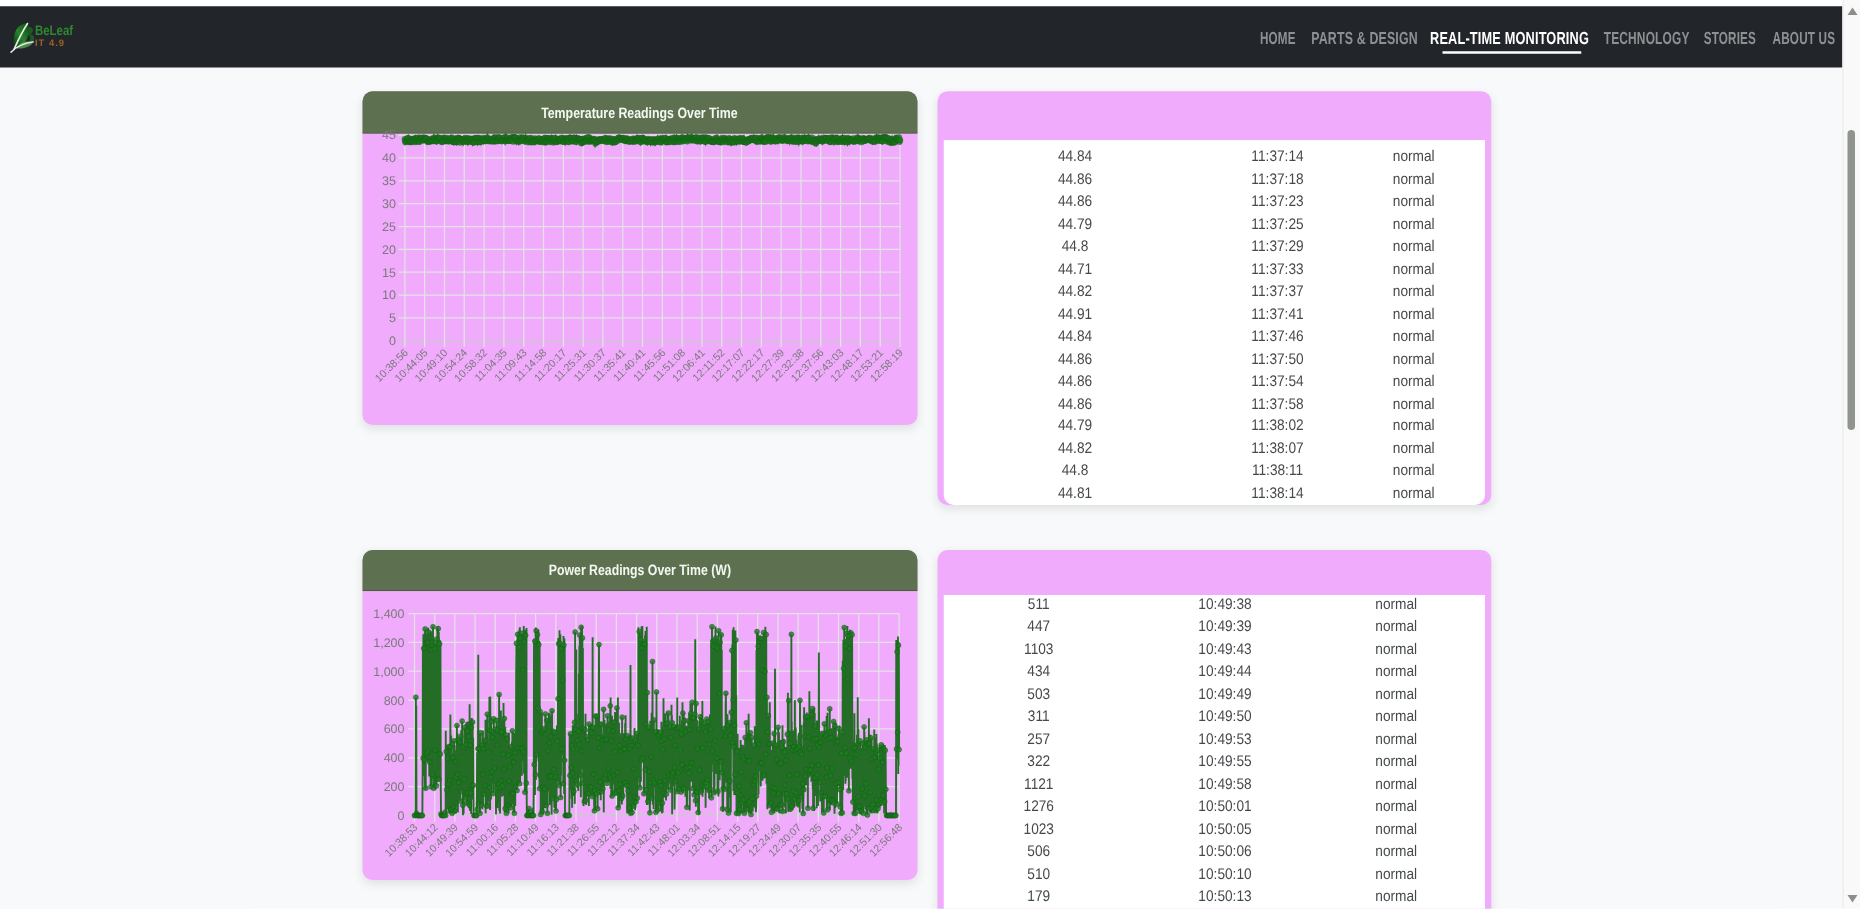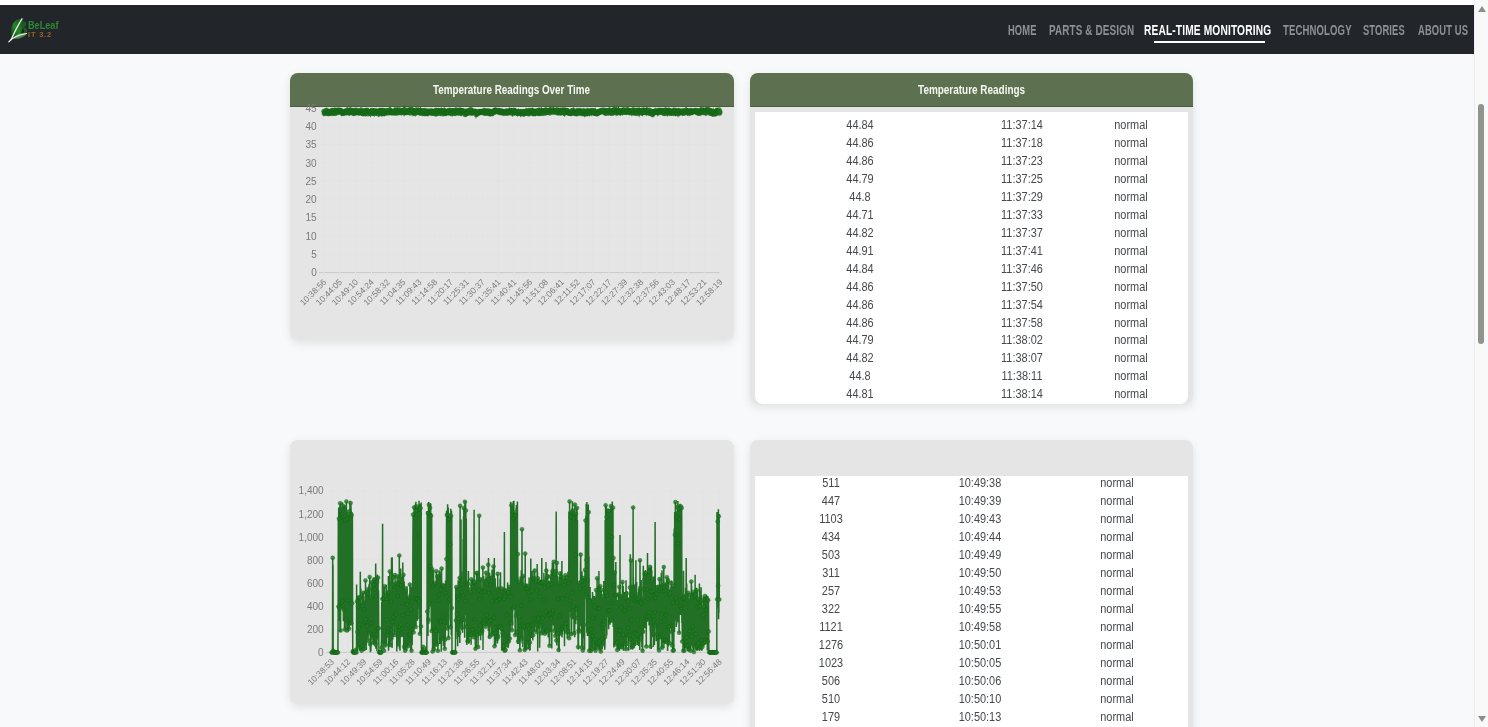--- a/index.html
+++ b/index.html
@@ -5,21 +5,21 @@
 html,body { width:1488px; height:727px; overflow:hidden; background:#fff; font-family:"Liberation Sans", sans-serif; }
 #page { position:relative; width:1488px; height:727px; background:#f8f9fa; }
 #topstrip { position:absolute; left:0; top:0; width:1488px; height:4.5px; background:#fff; }
 #hdr { position:absolute; left:0; top:4.5px; width:1474px; height:49.5px; background:#22262a; }
 #logo { position:absolute; left:8px; top:11px; }
 .brand1 { position:absolute; left:27.5px; top:15.5px; font-size:11px; line-height:11px; font-weight:bold; color:#2e8831; letter-spacing:0; transform:scaleX(0.83); transform-origin:left; }
 .brand2 { position:absolute; left:28px; top:26.5px; font-size:7.5px; line-height:8px; font-weight:bold; color:#9e6026; letter-spacing:0.8px; }
 .nl { position:absolute; top:17px; font-size:14px; font-weight:bold; color:#8e9193; letter-spacing:0.2px; white-space:nowrap; transform-origin:left center; }
 .nl.active { color:#fff; }
 #navunderline { position:absolute; left:1154px; top:36.8px; width:111px; height:2px; background:#fff; }
-.card { position:absolute; background:#e5e5e5; border-radius:8px; box-shadow:0 3px 8px rgba(60,70,60,0.13); }
+.card { position:absolute; background:#f0abfc; border-radius:8px; box-shadow:0 3px 8px rgba(60,70,60,0.13); }
 .chead { position:absolute; left:0; top:0; width:100%; background:#5d7150; border-radius:8px 8px 0 0; color:#f5f8f2; font-size:12px; font-weight:bold; text-align:center; border-bottom:1px solid #4c5c43; }
 .ct { display:inline-block; }
 .white { position:absolute; background:#fff; overflow:hidden; }
 .trow { position:absolute; width:100%; height:0; }
 .trow span { position:absolute; transform:translate(-50%,-50%) scaleX(0.89); font-size:12.3px; color:#45494c; white-space:nowrap; }
 #sbar { position:absolute; right:0; top:0; width:14px; height:727px; background:#f9f9f9; border-left:1px solid #ececec; }
 #sthumb { position:absolute; left:3.2px; top:104px; width:6px; height:240px; background:#90948f; border-radius:3px; }
 .sarrow { position:absolute; left:2.5px; width:0; height:0; border-left:4.5px solid transparent; border-right:4.5px solid transparent; }
 .up { top:6px; border-bottom:6px solid #8b8f8b; }
 .down { bottom:5px; border-top:6px solid #8b8f8b; }
@@ -40,21 +40,21 @@
               <stop offset="1" stop-color="#2c6e2e"></stop>
             </linearGradient>
           </defs>
 <text x="6.5" y="18.5" font-family="Liberation Serif, serif" font-size="20" font-weight="bold" fill="#1d5c21">B</text>
 <path d="M3.5 21 C2 10 5 3 14.5 2.5 C16 8 15 16 10 19.5 C7.5 21.3 5 21.8 3.5 21 Z" fill="url(#lg)"></path>
 <path d="M14 2.8 C10 9 7 15 3.2 23.5" stroke="#e8efe8" stroke-width="1.3" fill="none" stroke-linecap="round"></path>
 <path d="M5 22.5 C8 18 13 16.5 18.5 17.5 C17 21.5 10 23.5 5 22.5 Z" fill="url(#lg2)"></path>
 <path d="M0.8 25.8 C4 22 9 19 18.5 17.5" stroke="#e8efe8" stroke-width="1.2" fill="none" stroke-linecap="round"></path>
 </svg></div>
     <span class="brand1">BeLeaf</span>
-    <span class="brand2">IT 3.2</span>
+    <span class="brand2">IT 4.9</span>
     <span class="nl" style="left:1008.4px; transform:scaleX(0.666);">HOME</span>
       <span class="nl" style="left:1048.6px; transform:scaleX(0.706);">PARTS &amp; DESIGN</span>
       <span class="nl active" style="left:1143.9px; transform:scaleX(0.7275);">REAL-TIME MONITORING</span>
       <span class="nl" style="left:1282.8px; transform:scaleX(0.681);">TECHNOLOGY</span>
       <span class="nl" style="left:1363.2px; transform:scaleX(0.668);">STORIES</span>
       <span class="nl" style="left:1418.4px; transform:scaleX(0.672);">ABOUT US</span>
     <div id="navunderline"></div>
   </div>
 
   <div class="card" id="c1" style="left:290px; top:72.5px; width:443.5px; height:267px;">
@@ -1032,21 +1032,20 @@
             <circle cx="428.2" cy="19.6" r="2.4"></circle>
             <circle cx="428.7" cy="19.9" r="2.4"></circle>
             <circle cx="429.1" cy="17.9" r="2.4"></circle>
             <circle cx="429.6" cy="21.3" r="2.4"></circle>
             <circle cx="430.0" cy="20.0" r="2.4"></circle>
           </g>
         </svg></div>
   </div>
 
   <div class="card" id="c2" style="left:749.5px; top:72.5px; width:443.5px; height:331.2px;">
-    <div class="chead" style="height:34px; line-height:34px;"><span class="ct" style="transform:scaleX(0.829)">Temperature Readings</span></div>
     <div class="white" style="left:5.5px; top:39.9px; width:432.5px; height:291.3px; border-radius:0 0 8px 8px;">
       <div class="trow" style="top:12.5px">
           <span style="left:105px">44.84</span>
           <span style="left:267px">11:37:14</span>
           <span style="left:376px">normal</span>
         </div>
         <div class="trow" style="top:30.5px">
           <span style="left:105px">44.86</span>
           <span style="left:267px">11:37:18</span>
           <span style="left:376px">normal</span>
@@ -1118,20 +1117,21 @@
         </div>
         <div class="trow" style="top:282.0px">
           <span style="left:105px">44.81</span>
           <span style="left:267px">11:38:14</span>
           <span style="left:376px">normal</span>
         </div>
     </div>
   </div>
 
   <div class="card" id="c3" style="left:290px; top:439.6px; width:443.5px; height:264.4px;">
+    <div class="chead" style="height:33.1px; line-height:33.1px;"><span class="ct" style="transform:scaleX(0.820)">Power Readings Over Time (W)</span></div>
     <div style="position:absolute; left:0; top:33.1px;"><svg width="443.5" height="231.3" viewBox="0 0 443.5 231.3" xmlns="http://www.w3.org/2000/svg">
           <line x1="36.6" y1="17.9" x2="429.3" y2="17.9" stroke="#e3e3e3" stroke-width="1"></line>
           <line x1="36.6" y1="41.0" x2="429.3" y2="41.0" stroke="#e3e3e3" stroke-width="1"></line>
           <line x1="36.6" y1="64.0" x2="429.3" y2="64.0" stroke="#e3e3e3" stroke-width="1"></line>
           <line x1="36.6" y1="87.1" x2="429.3" y2="87.1" stroke="#e3e3e3" stroke-width="1"></line>
           <line x1="36.6" y1="110.2" x2="429.3" y2="110.2" stroke="#e3e3e3" stroke-width="1"></line>
           <line x1="36.6" y1="133.3" x2="429.3" y2="133.3" stroke="#e3e3e3" stroke-width="1"></line>
           <line x1="36.6" y1="156.3" x2="429.3" y2="156.3" stroke="#e3e3e3" stroke-width="1"></line>
           <line x1="36.6" y1="179.4" x2="429.3" y2="179.4" stroke="#c9c9c9" stroke-width="1"></line>
           <line x1="41.6" y1="17.9" x2="41.6" y2="184.4" stroke="#e3e3e3" stroke-width="1"></line>

